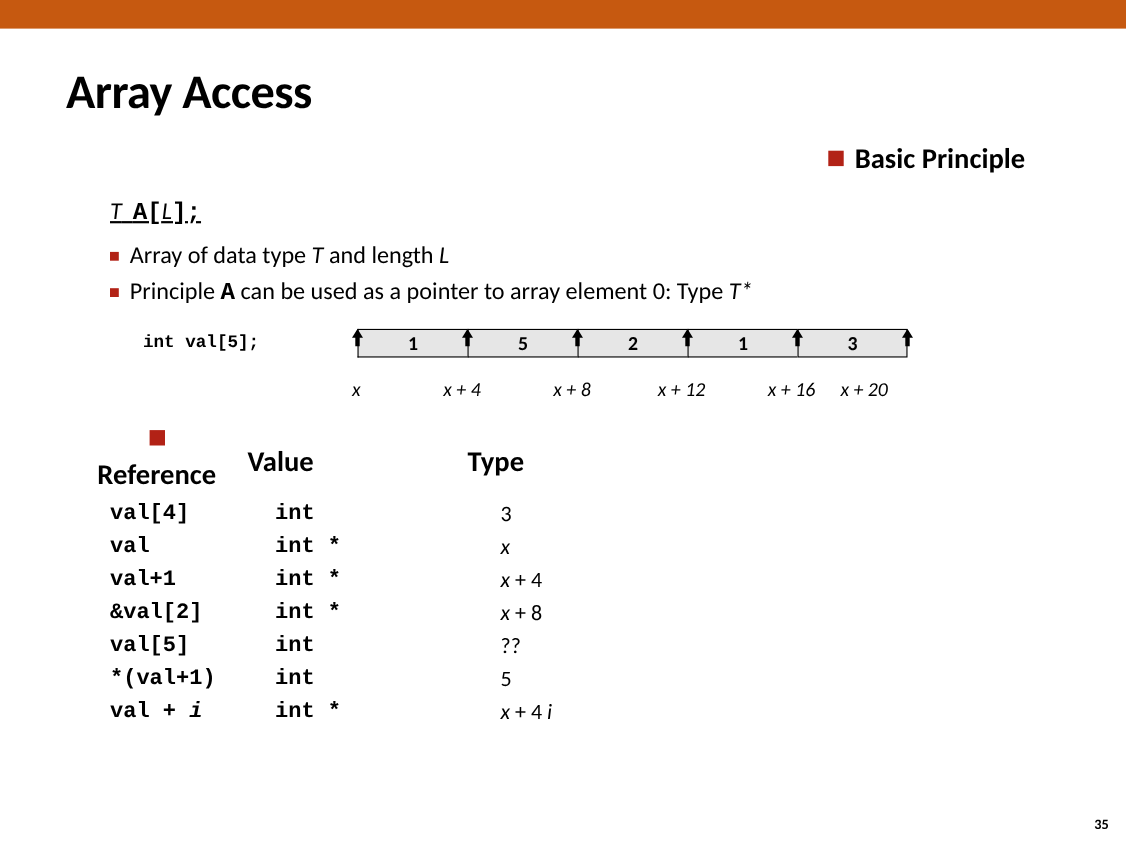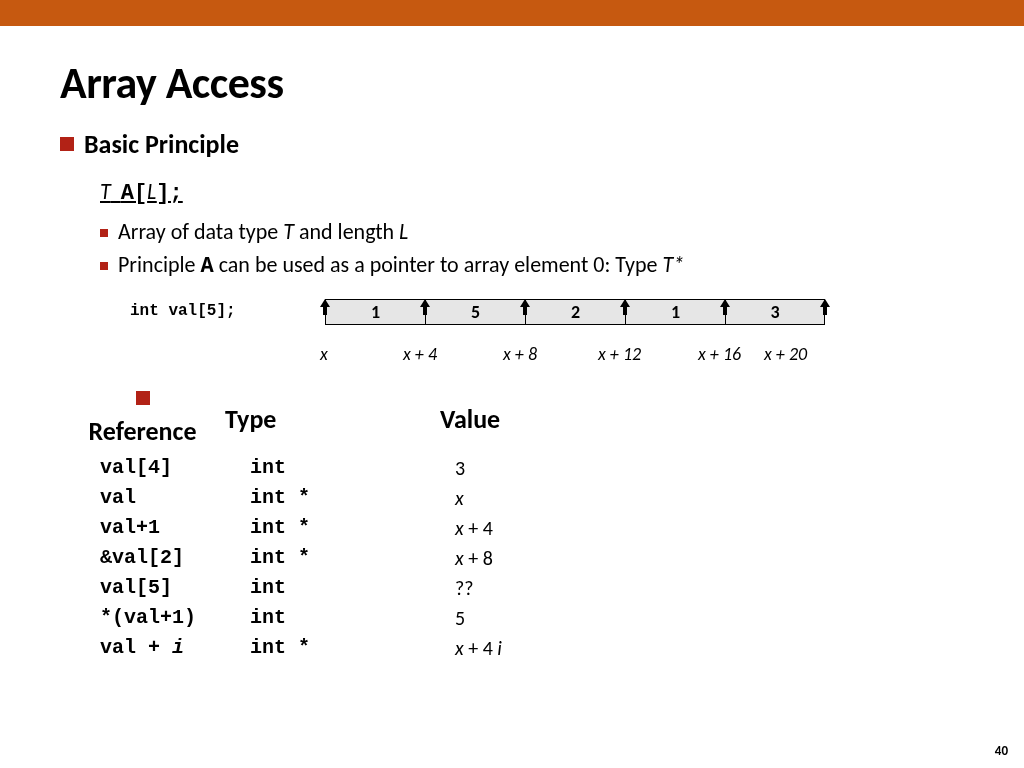--- a/index.html
+++ b/index.html
@@ -28,20 +28,21 @@
     font-weight: 700;
     letter-spacing: -0.5px;
   }
   .section-head {
     font-size: 26px;
     font-weight: 700;
     margin: 8px 0 8px 0;
     display: flex;
     align-items: center;
     gap: 10px;
+    justify-content: flex-end;
   }
   .red-sq {
     display: inline-block;
     width: 14px;
     height: 14px;
     background: #b22216;
   }
   .red-sq-sm {
     display: inline-block;
     width: 8px;
@@ -227,22 +228,22 @@
       </div>
       <div class="addr-lbl" style="left:634px"><span class="it">x + 20</span></div>
     </div>
   </div>
 
   <div class="rtv-head">
     <div class="section-head col-ref">
       <span class="red-sq"></span>
       <span>Reference</span>
     </div>
+    <div class="rtv-h2 col-val">Value</div>
     <div class="rtv-h2 col-type">Type</div>
-    <div class="rtv-h2 col-val">Value</div>
   </div>
 
   <div class="rtv-rows">
     <div class="rtv-row">
       <div class="r1">val[4]</div>
       <div class="r2">int</div>
       <div class="r3">3</div>
     </div>
     <div class="rtv-row">
       <div class="r1">val</div>
@@ -269,14 +270,14 @@
       <div class="r2">int</div>
       <div class="r3">5</div>
     </div>
     <div class="rtv-row">
       <div class="r1"><span>val + </span><span class="it" style="font-weight:700">i</span></div>
       <div class="r2">int *</div>
       <div class="r3"><span class="it">x</span><span> + 4 </span><span class="it">i</span></div>
     </div>
   </div>
 
-  <div class="page-num">40</div>
+  <div class="page-num">35</div>
 </div>
 
 </body></html>

